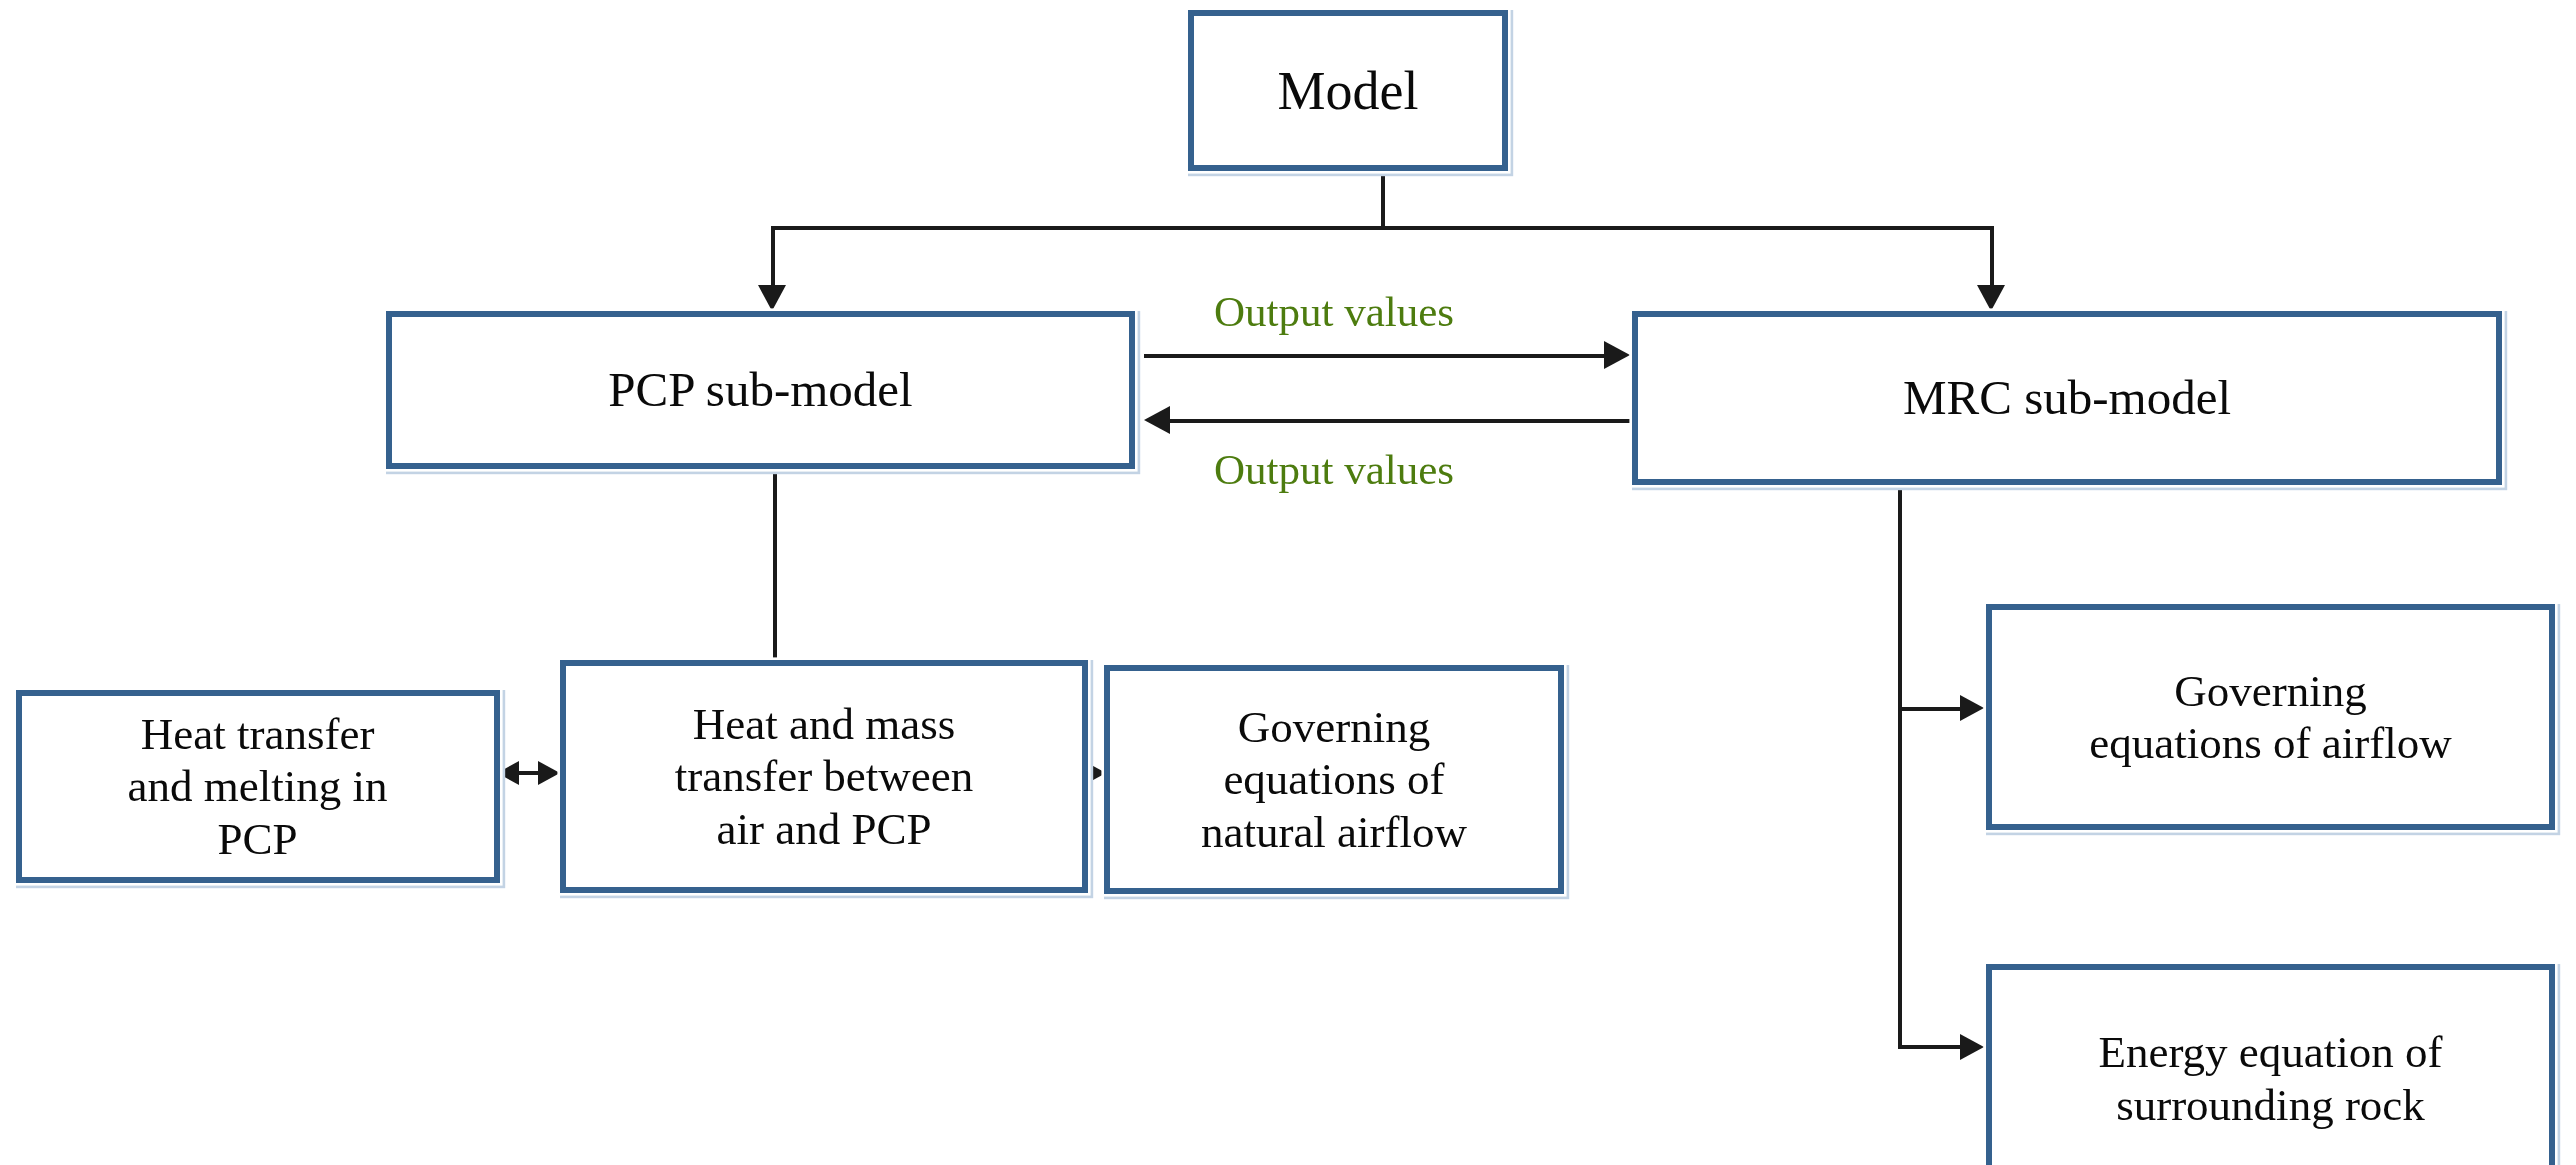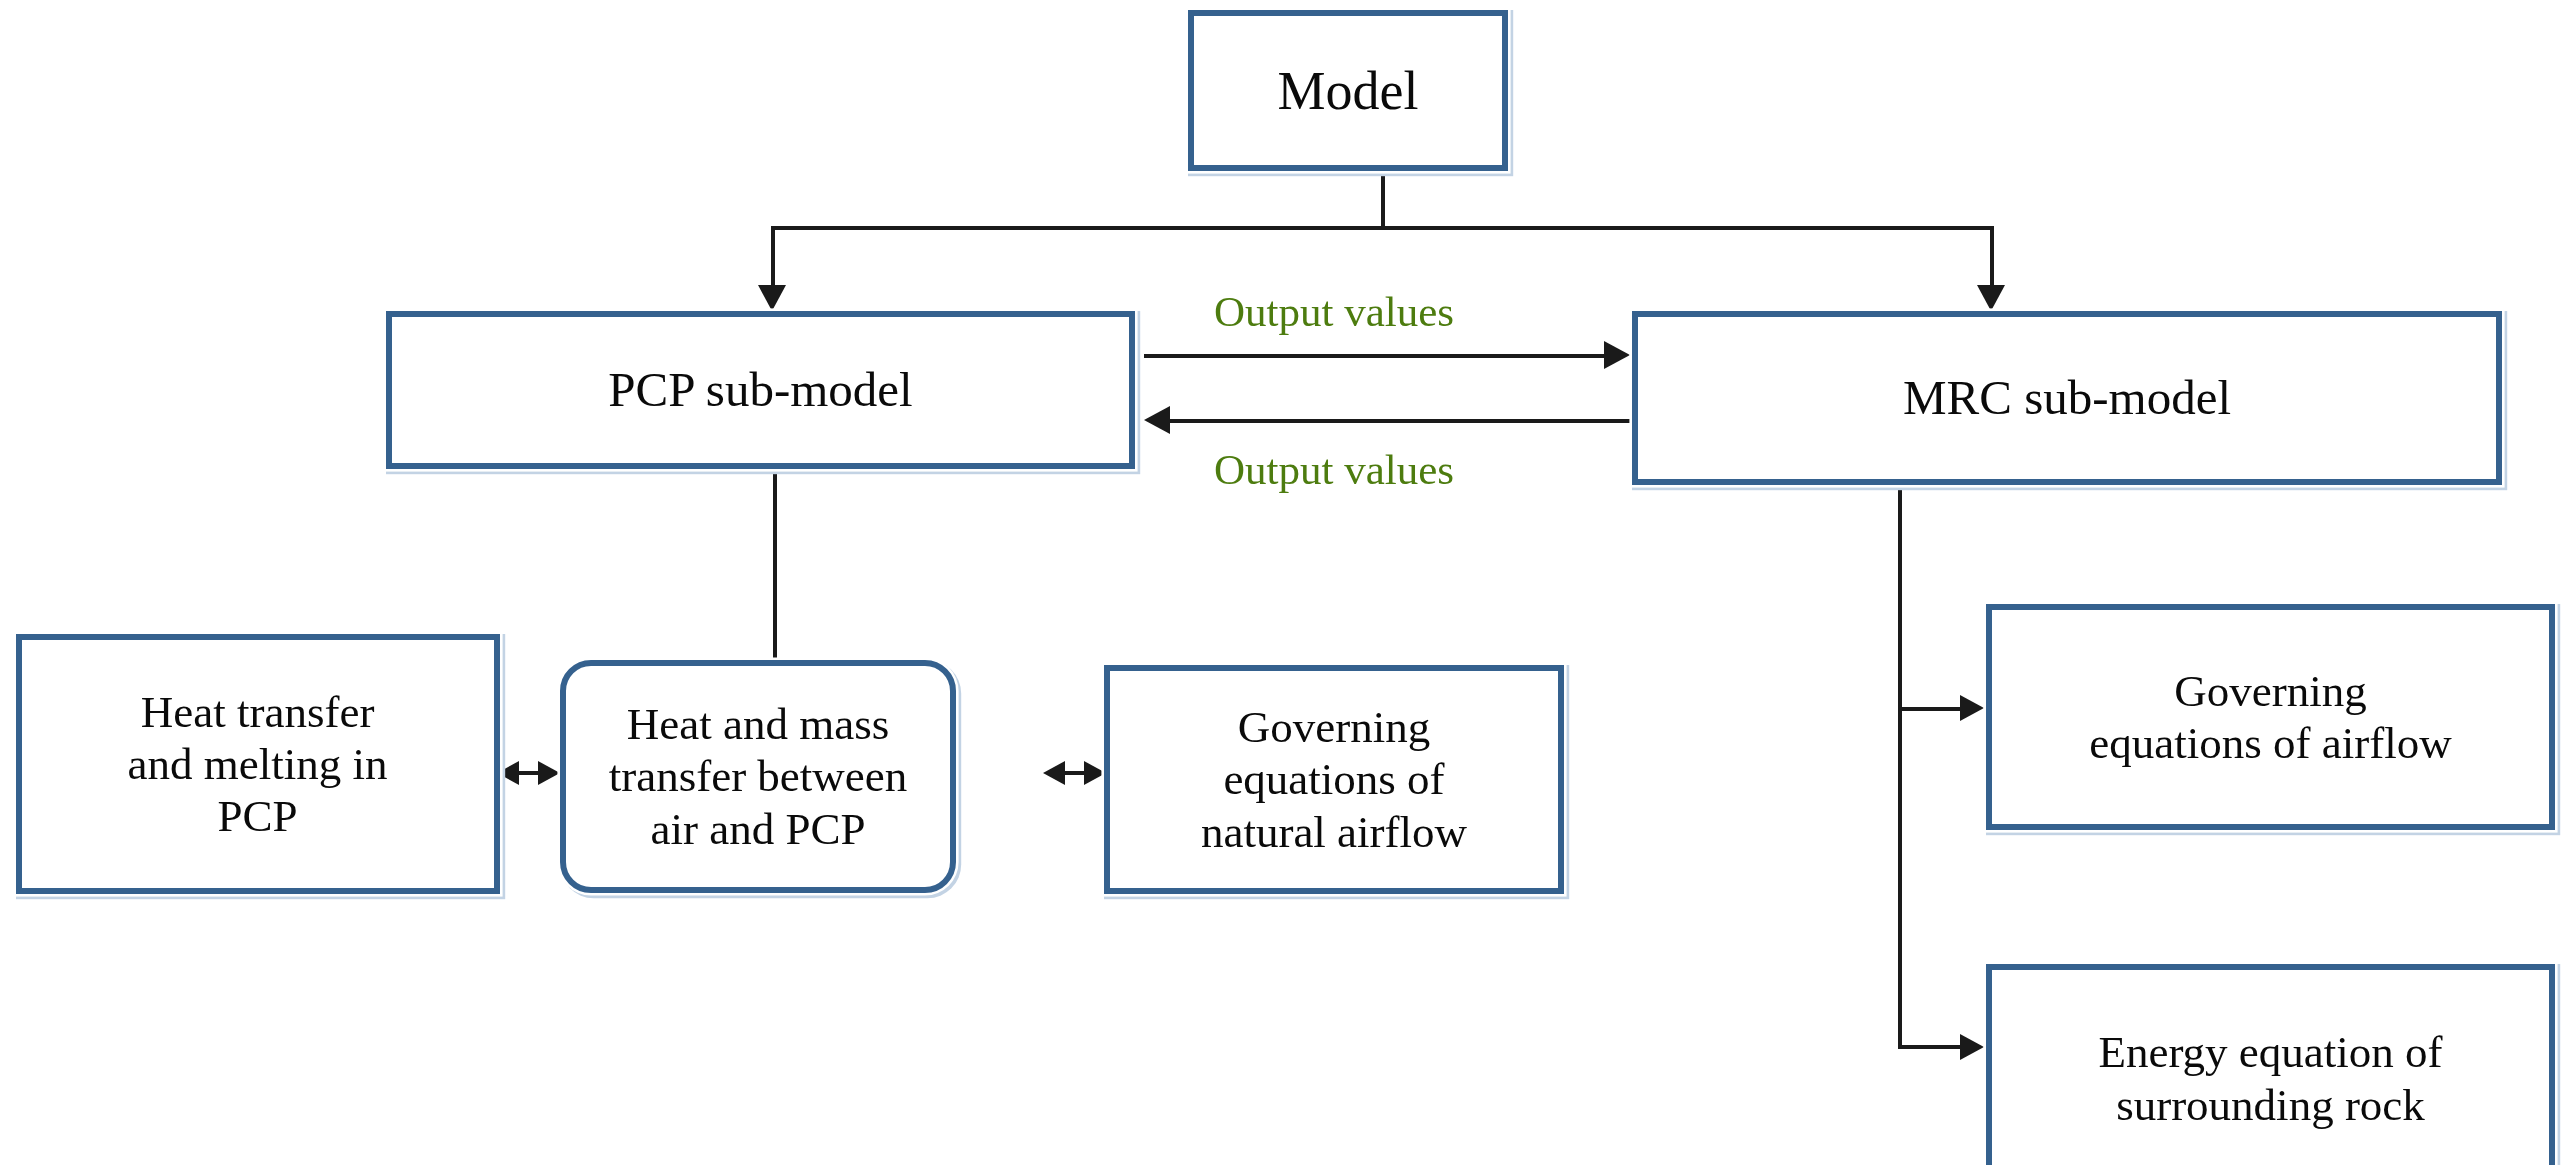--- a/index.html
+++ b/index.html
@@ -26,22 +26,22 @@
   }
   .node .txt{
     display:block;
     padding:0 8.7px;
     white-space:pre-line;
   }
   
   #node-model{left:1188px;top:10.4px;width:320px;height:161px;font-size:54px;}
   #node-pcp{left:386px;top:311px;width:749px;height:158px;font-size:49px;}
   #node-mrc{left:1632px;top:311px;width:870px;height:174px;font-size:49px;}
-  #node-heat-melt{left:15.6px;top:634px;width:484px;height:260px;font-size:45px;}
-  #node-heat-mass{left:560px;top:660px;width:396px;height:233px;font-size:45px;border-radius:31px;}
+  #node-heat-melt{left:15.6px;top:690px;width:484px;height:193px;font-size:45px;}
+  #node-heat-mass{left:560px;top:660px;width:528px;height:233px;font-size:45px;}
   #node-gov-natural{left:1104px;top:665px;width:460px;height:229px;font-size:45px;}
   #node-gov-airflow{left:1986px;top:604px;width:569px;height:226px;font-size:45px;}
   #node-energy-rock{left:1986px;top:926px;width:569px;height:229px;font-size:45px;margin-top:38px;}
 
   
   .line{position:absolute;background:#1a1a1a;}
   .vline{width:4.3px;}
   .hline{height:4.3px;}
 
   .arrow{position:absolute;width:0;height:0;}

